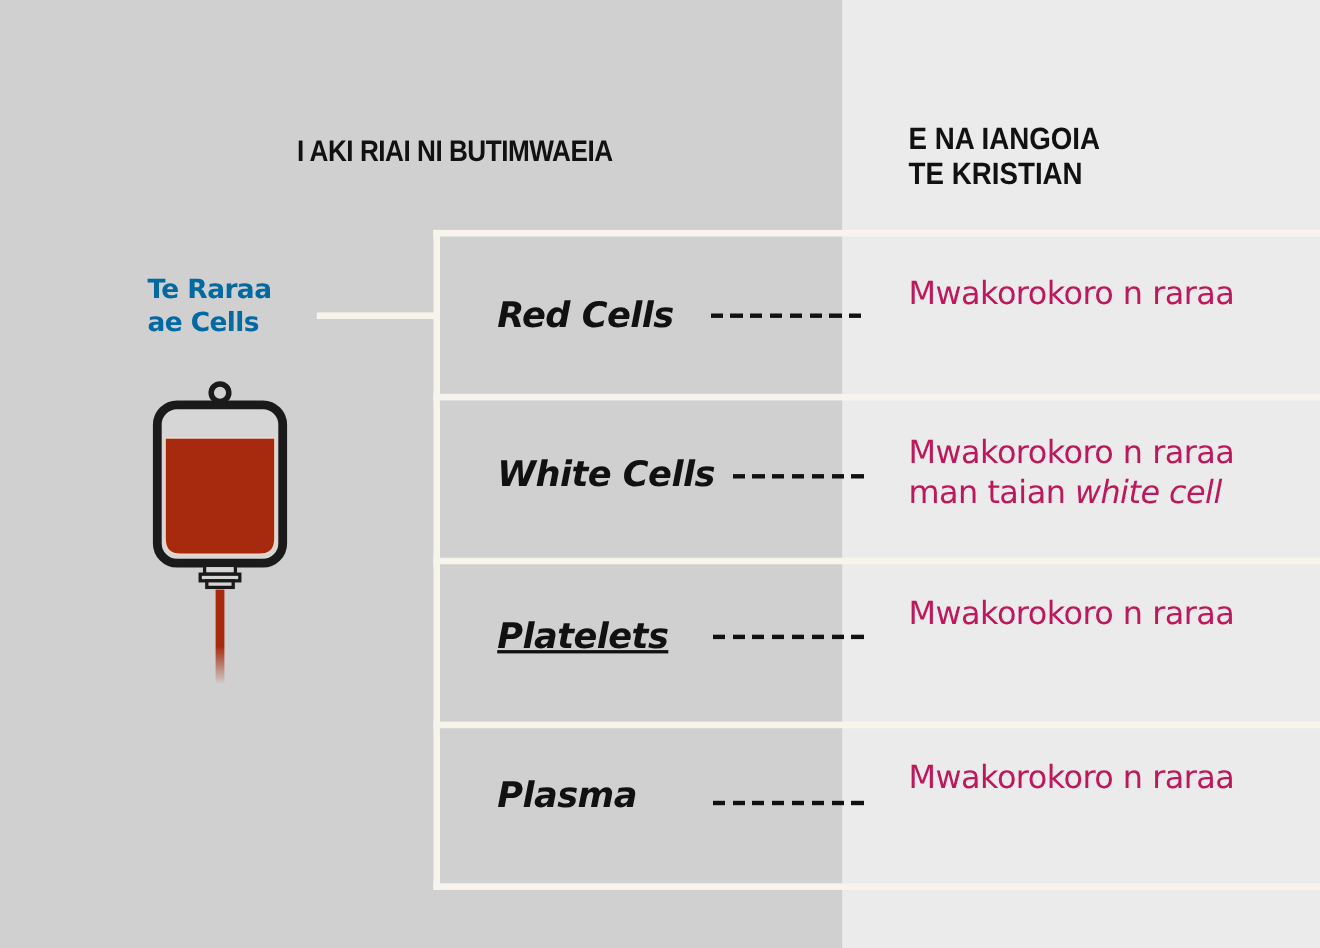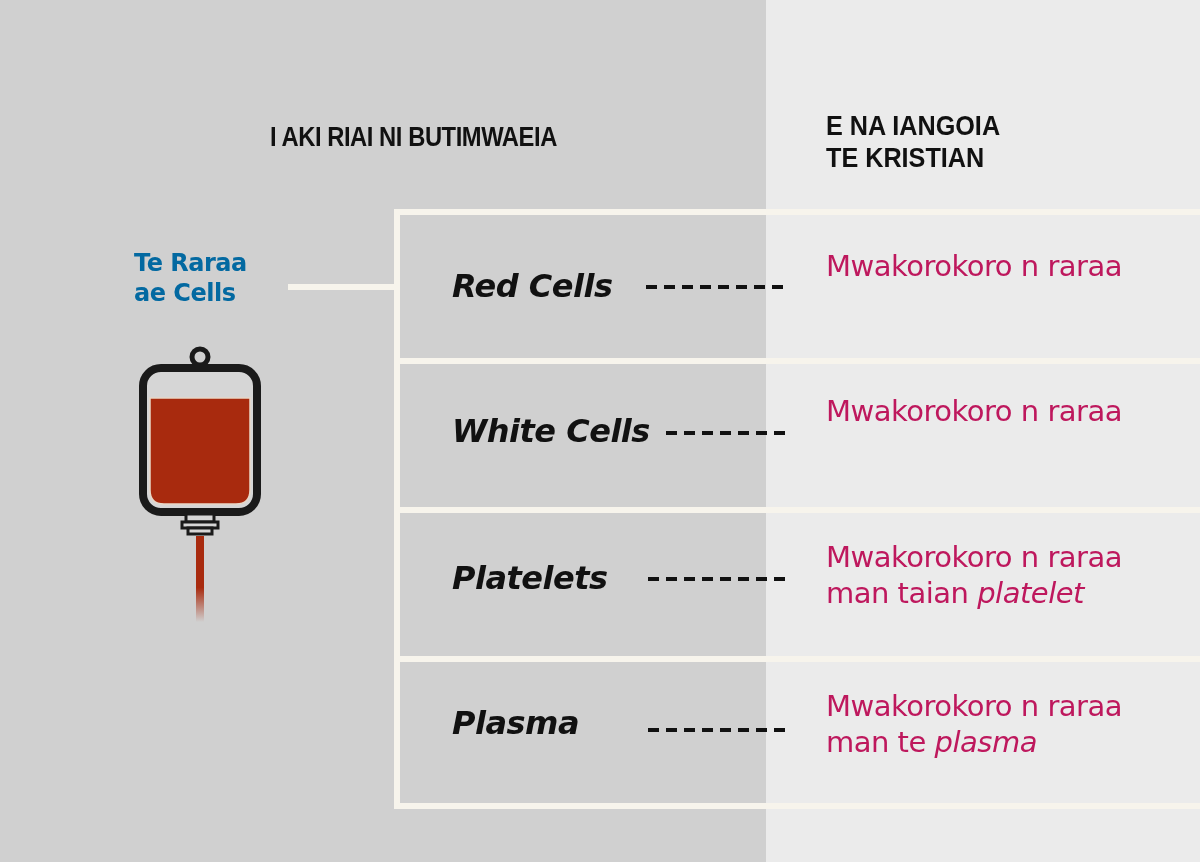--- a/index.html
+++ b/index.html
@@ -64,36 +64,35 @@
     <div>Mwakorokoro n raraa</div>
   </div>
 </div>
 
 <div class="row-border" style="top:358px;"></div>
 <div class="row" style="top:364px;">
   <div class="comp" style="top:48px;">White Cells</div>
   <div class="dashes" style="left:272px; top:67px; width:122px;"></div>
   <div class="desc" style="top:29px;">
     <div>Mwakorokoro n raraa</div>
+    <div><span>man taian </span><em>white cell</em></div>
   </div>
 </div>
 
 <div class="row-border" style="top:507px;"></div>
 <div class="row" style="top:513px;">
-  <div class="comp" style="top:46px;">Platelets</div>
+  <div class="comp" style="top:46px;text-decoration:underline;">Platelets</div>
   <div class="dashes" style="left:254px; top:64px; width:140px;"></div>
   <div class="desc" style="top:26px;">
     <div>Mwakorokoro n raraa</div>
-    <div><span>man taian </span><em>platelet</em></div>
   </div>
 </div>
 
 <div class="row-border" style="top:656px;"></div>
 <div class="row" style="top:662px;">
   <div class="comp" style="top:42px;">Plasma</div>
   <div class="dashes" style="left:254px; top:66px; width:140px;"></div>
   <div class="desc" style="top:26px;">
     <div>Mwakorokoro n raraa</div>
-    <div><span>man te </span><em>plasma</em></div>
   </div>
 </div>
 
 <div class="row-border" style="top:803px;"></div>
 
 </body></html>

